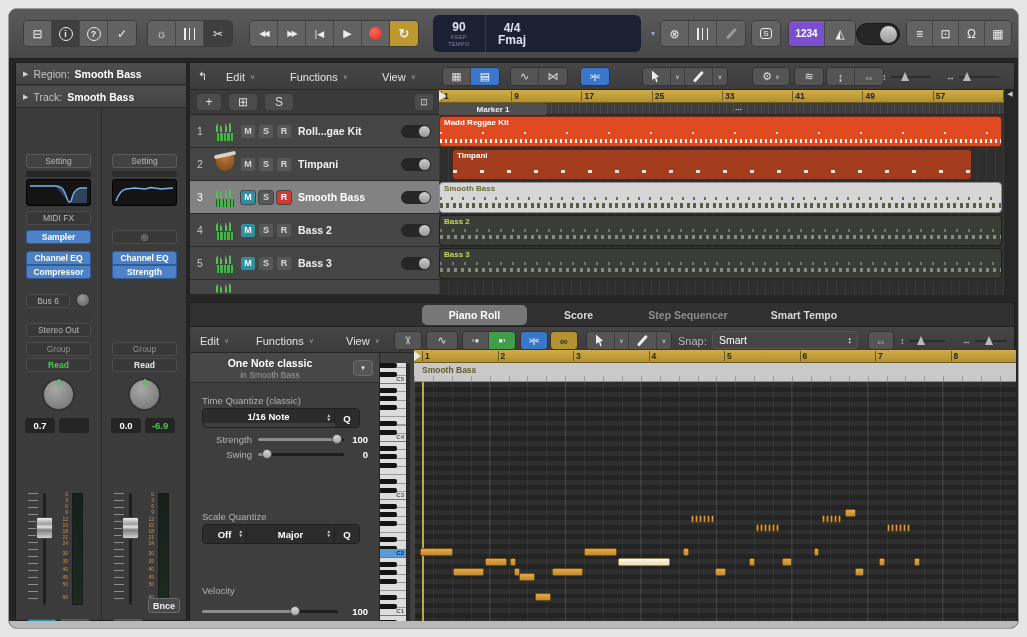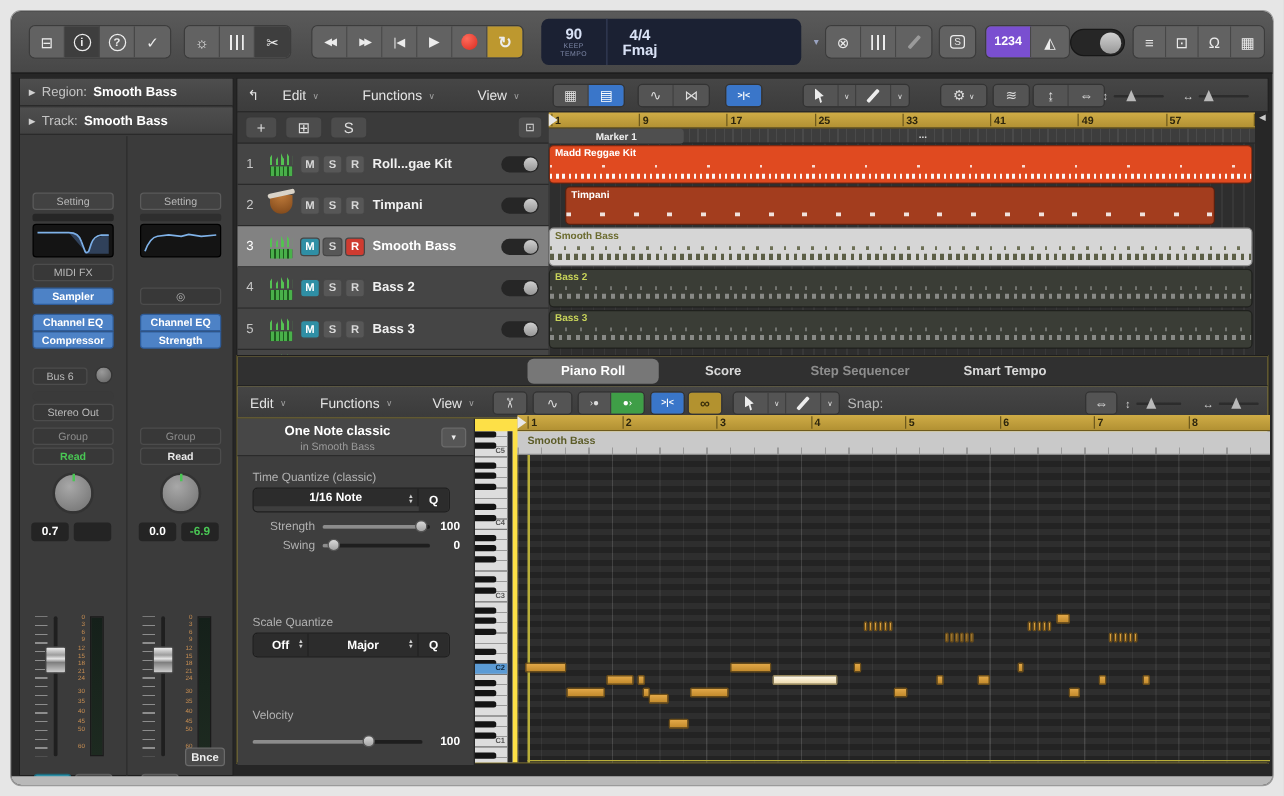--- a/index.html
+++ b/index.html
@@ -137,21 +137,21 @@
     repeating-linear-gradient(90deg,#6c6f55 0 2px,transparent 2px 11px);
     background-size:100% 5px,100% 3px;background-position:0 20px,0 14px;background-repeat:no-repeat;}
   .r-bass{background:#3a3d36;background-image:
     repeating-linear-gradient(90deg,rgba(200,200,200,.55) 0 3px,transparent 3px 7px),
     repeating-linear-gradient(90deg,rgba(200,200,200,.4) 0 2px,transparent 2px 12px);
     background-size:100% 4px,100% 3px;background-position:0 19px,0 13px;background-repeat:no-repeat;}
   .r-dub{background:#d2d22b;}
   .ascroll{position:absolute;left:814px;top:27px;width:12px;height:205px;background:#272727;color:#c9c9c9;
     font-size:7px;text-align:center;}
   
-  .epane{position:absolute;left:180px;top:275px;width:826px;height:327px;background:#fde047;border:1px solid #1e1e1e;}
+  .epane{position:absolute;left:180px;top:293px;width:826px;height:327px;background:#404040;border:1px solid #1e1e1e;}
   .etabs{position:absolute;left:0;top:0;width:100%;height:24px;background:#303030;border-bottom:1px solid #222;}
   .etab{position:absolute;top:2px;height:20px;border-radius:5px;color:#d8d8d8;font-size:10.5px;font-weight:bold;
     display:flex;align-items:center;justify-content:center;}
   .etab.sel{background:#777;color:#fff;}
   .etab.dis{color:#8d8d8d;}
   .etool{position:absolute;left:0;top:24px;width:100%;height:26px;background:linear-gradient(#454545,#3b3b3b);
     border-bottom:1px solid #262626;}
   .snapbox{position:absolute;top:4px;height:18px;background:#454545;border:1px solid #565656;border-radius:4px;
     color:#fff;font-size:10.5px;display:flex;align-items:center;padding:0 6px;}
   .spin{display:flex;flex-direction:column;line-height:4px;font-size:5px;color:#cfcfcf;margin-left:auto;}
@@ -779,20 +779,27 @@
         <div>
               <span class="i-pencil" style="color:#ececec"></span>
             </div>
         <div style="width:14px;font-size:6px">
               <span>∨</span>
             </div>
       </div>
       <div class="menu" style="left:482px">
             <span style="color:#b8b8b8">Snap:</span>
           </div>
+      <div class="snapbox" style="left:522px;width:146px">
+        <span>Smart</span>
+        <span class="spin">
+              <span>▴</span>
+              <span>▾</span>
+            </span>
+      </div>
       <div class="sqbtn" style="left:678px">
         <div style="width:24px">
               <span>⇔</span>
             </div>
       </div>
       <div class="zslider" style="left:710px">
         <span>↕</span>
         <div class="tr" style="width:36px">
               <div class="tri" style="left:8px"></div>
             </div>

